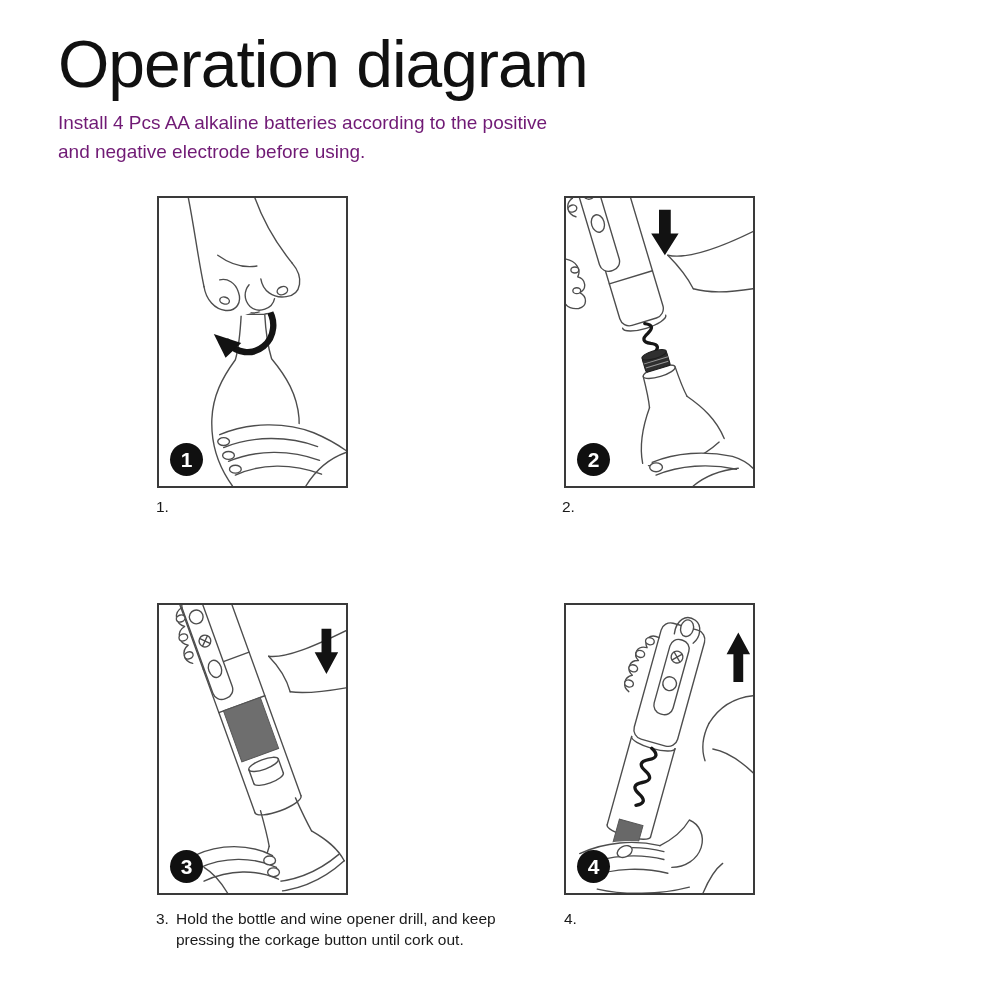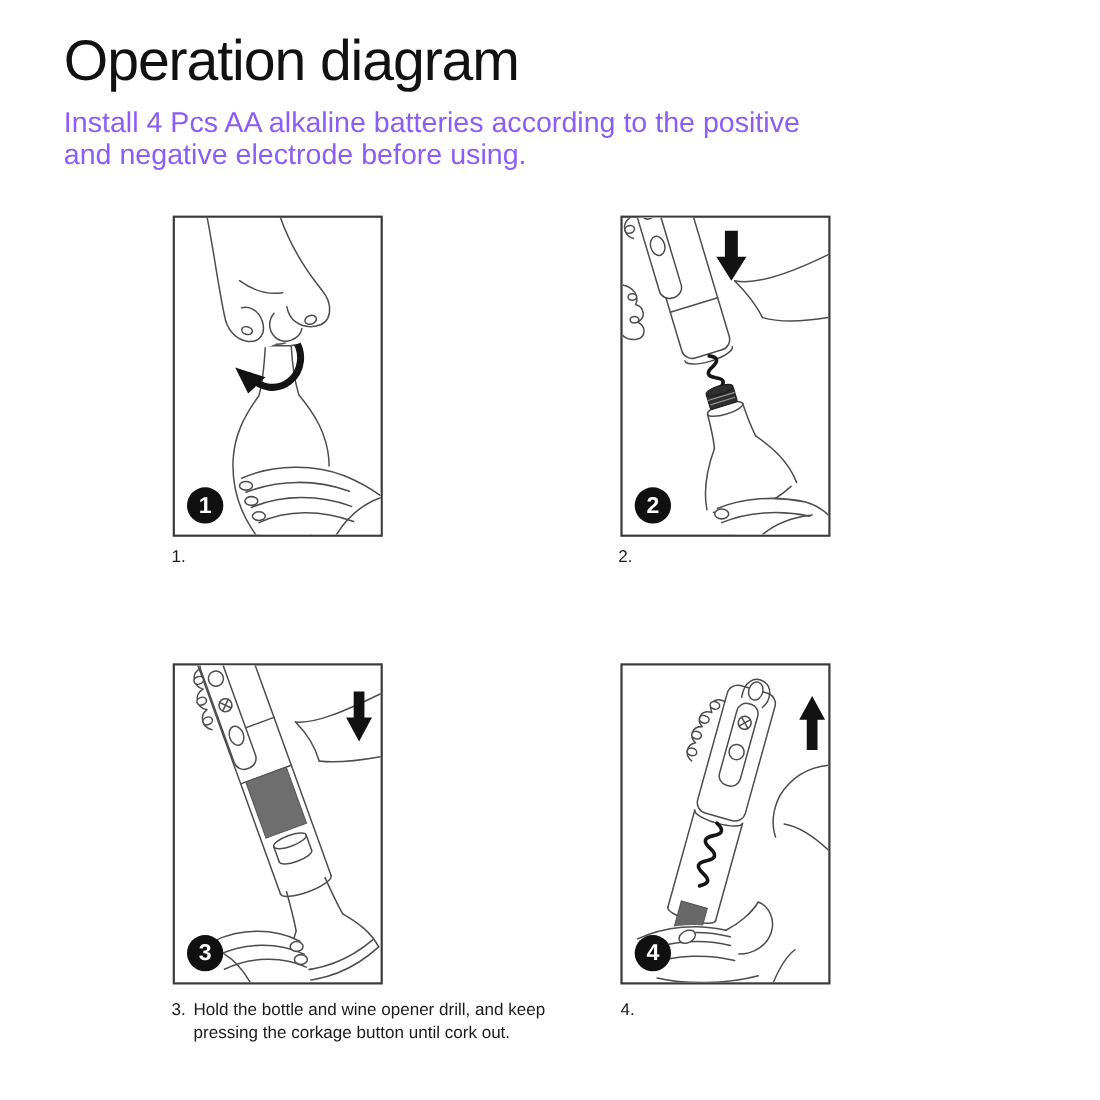--- a/index.html
+++ b/index.html
@@ -2,22 +2,22 @@
 <html style="--background: #ffffff; --text: #1c1c1c; --line-art: #4d4d4d; --arrow: #121212; --badge: #101010; --badge-text: #ffffff; --cork-dark: #2f2f2f; --window-grey: #6e6e6e; --cork-grey: #686868;"><head>
 <meta charset="utf-8">
 <style>
   :root{
     --background:#ffffff; --text:#1c1c1c; --line-art:#4d4d4d; --arrow:#121212;
     --badge:#101010; --badge-text:#ffffff; --cork-dark:#2f2f2f; --window-grey:#6e6e6e; --cork-grey:#686868;
   }
   html,body{margin:0;padding:0;background:#fff;}
   .page{position:relative;width:1000px;height:1000px;background:var(--background);
         font-family:"Liberation Sans",sans-serif;color:var(--text);overflow:hidden;}
-  .title{position:absolute;left:58px;top:26px;font-size:52px;font-weight:400;letter-spacing:-1px;color:#111;white-space:nowrap;text-align:right;}
-  .subtitle{position:absolute;left:58px;top:97px;font-size:26px;line-height:29px;color:#8b5cf6;white-space:pre-line;}
+  .title{position:absolute;left:58px;top:26px;font-size:66px;font-weight:400;letter-spacing:-1px;color:#111;white-space:nowrap;text-align:right;}
+  .subtitle{position:absolute;left:58px;top:108px;font-size:19px;line-height:29px;color:#701a75;white-space:pre-line;}
   .panel{position:absolute;width:191px;height:292px;border:2px solid #3a3a3a;box-sizing:border-box;background:#fff;}
   .panel svg{position:absolute;left:0;top:0;width:187px;height:288px;display:block;}
   .badge{position:absolute;left:11px;bottom:10px;width:33px;height:33px;border-radius:50%;
          background:var(--badge);color:var(--badge-text);display:flex;align-items:center;justify-content:center;
          font-size:21px;font-weight:bold;}
   .caption{position:absolute;display:flex;font-size:15.5px;line-height:20.5px;color:#1a1a1a;}
   .cap-num{flex:0 0 auto;margin-right:7px;}
   .cap-text{white-space:pre-line;}
   
   .s{stroke:var(--line-art);stroke-width:1.4;fill:none;stroke-linecap:round;stroke-linejoin:round;}

